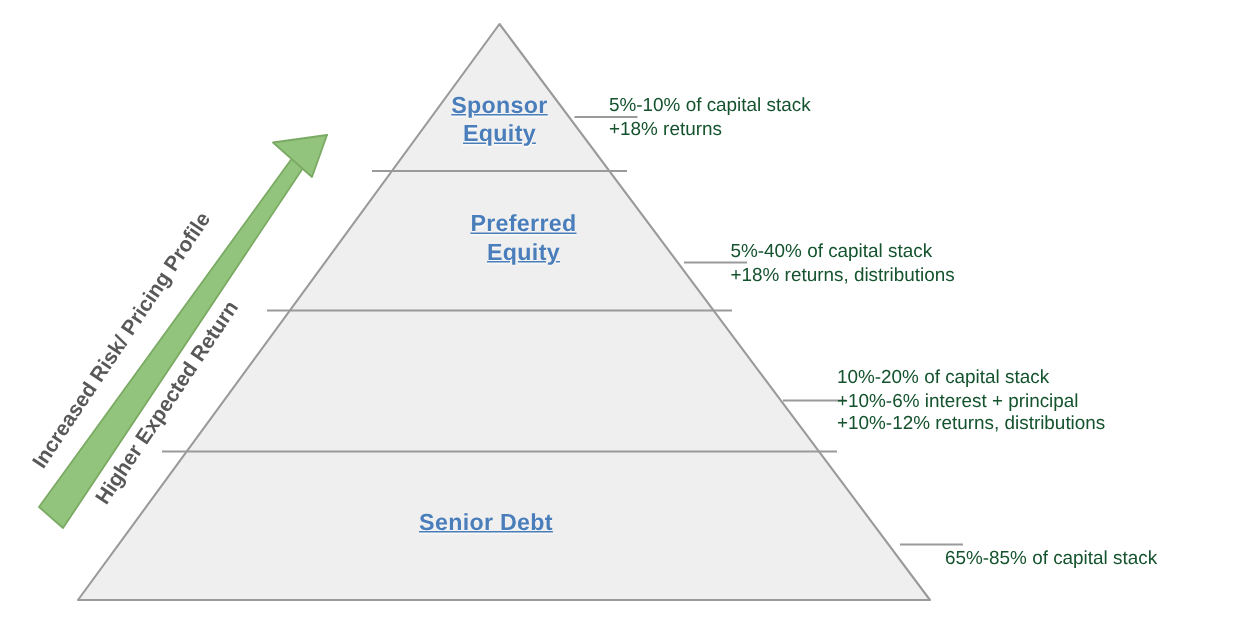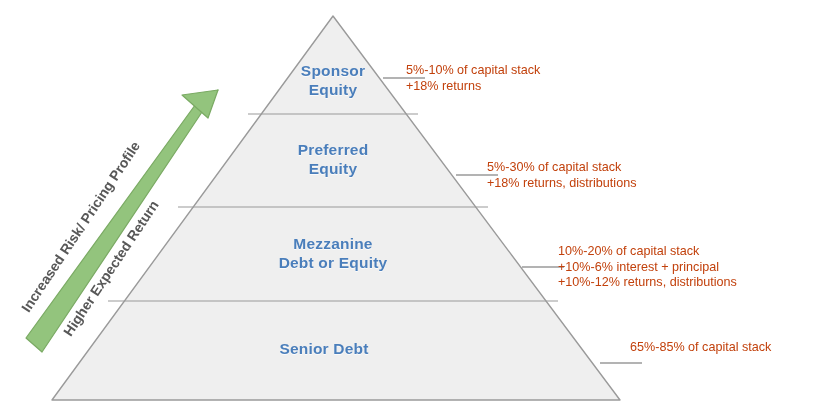--- a/index.html
+++ b/index.html
@@ -31,24 +31,24 @@
     text-align: center;
     color: #4a7ebb;
     font-family: "Liberation Sans", sans-serif;
     font-weight: bold;
     font-size: 15.5px;
     line-height: 19px;
     letter-spacing: 0.2px;
     white-space: nowrap;
     text-shadow: 0 1px 0 rgba(255,255,255,0.75);
   }
-  .tier-label span { display: block; }
+  .tier-label span { display: block; text-decoration: underline; }
   .annotation {
     position: absolute;
-    color: #c2410c;
+    color: #14532d;
     font-family: "Liberation Sans", sans-serif;
     font-size: 12.6px;
     line-height: 15.6px;
     white-space: nowrap;
   }
   .annotation span { display: block; }
   .arrow-caption {
     position: absolute;
     color: #585858;
     font-family: "Liberation Sans", sans-serif;
@@ -86,47 +86,43 @@
 
   <div class="arrow-caption" style="left:18px; top:306px; transform: rotate(-56.3deg);">Increased Risk/ Pricing Profile</div>
 
   <div class="arrow-caption" style="left:60px; top:330px; transform: rotate(-56.3deg);">Higher Expected Return</div>
 
   <div class="tier-label" style="left:268px; top:61px; width:130px;">
     <span>Sponsor</span>
     <span>Equity</span>
   </div>
 
-  <div class="tier-label" style="left:268px; top:140px; width:130px;">
+  <div class="tier-label" style="left:284px; top:140px; width:130px;">
     <span>Preferred</span>
     <span>Equity</span>
   </div>
 
-  <div class="tier-label" style="left:253px; top:234px; width:160px;">
-    <span>Mezzanine</span>
-    <span>Debt or Equity</span>
-  </div>
 
   <div class="tier-label" style="left:254px; top:339px; width:140px;">
     <span>Senior Debt</span>
   </div>
 
   <div class="annotation" style="left:406px; top:63px;">
     <span>5%-10% of capital stack</span>
     <span>+18% returns</span>
   </div>
 
   <div class="annotation" style="left:487px; top:160px;">
-    <span>5%-30% of capital stack</span>
+    <span>5%-40% of capital stack</span>
     <span>+18% returns, distributions</span>
   </div>
 
   <div class="annotation" style="left:558px; top:244px;">
     <span>10%-20% of capital stack</span>
     <span>+10%-6% interest + principal</span>
     <span>+10%-12% returns, distributions</span>
   </div>
 
-  <div class="annotation" style="left:630px; top:340px;text-align:right;">
+  <div class="annotation" style="left:630px; top:365px;text-align:right;">
     <span>65%-85% of capital stack</span>
   </div>
 
 </div>
 
 </body></html>

